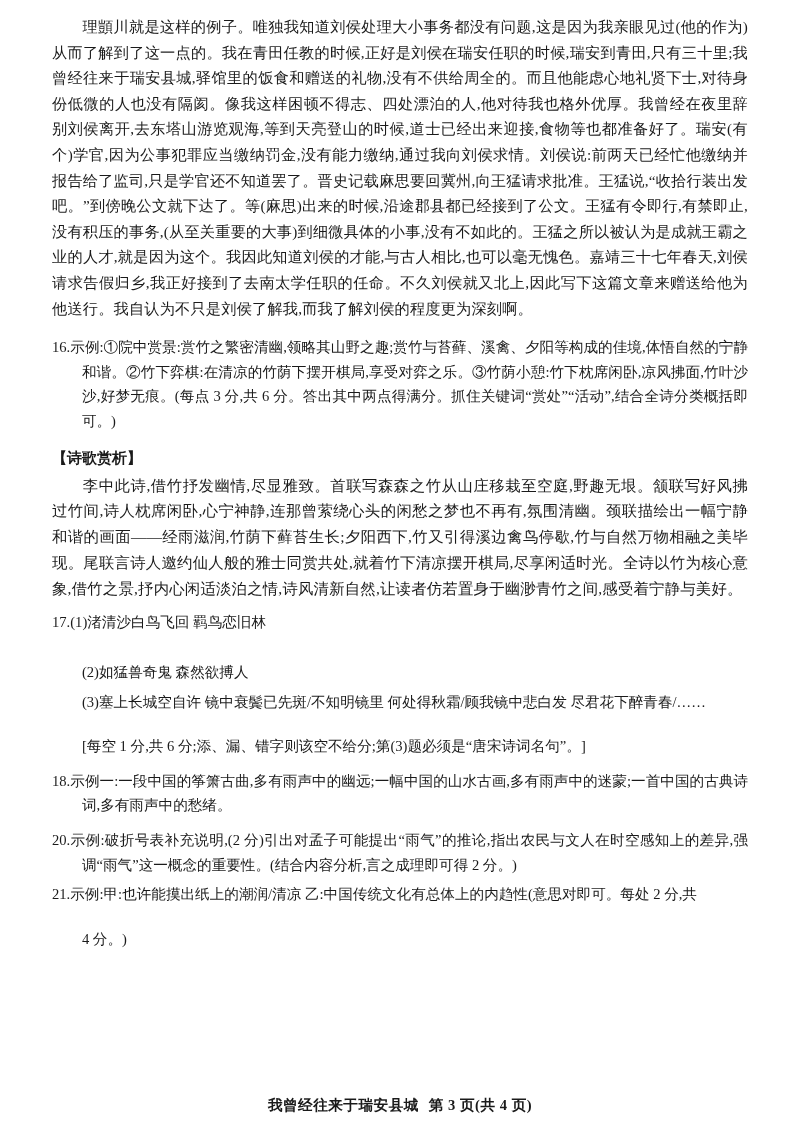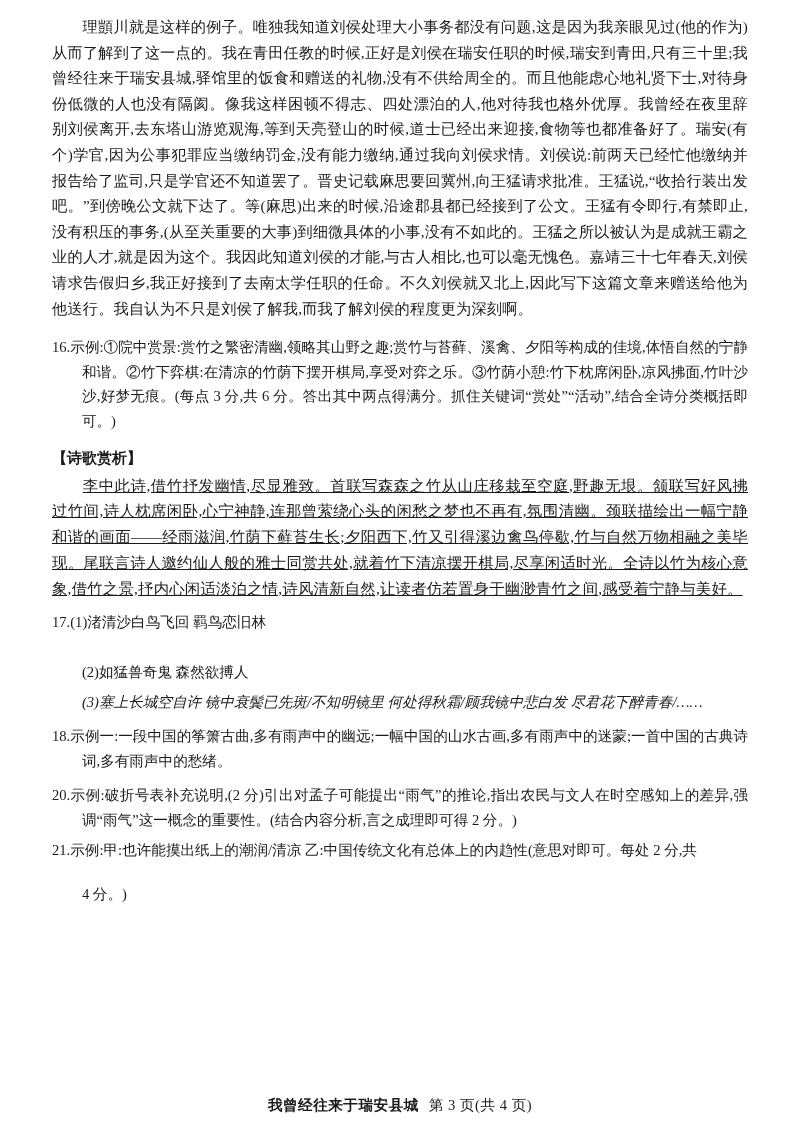--- a/index.html
+++ b/index.html
@@ -29,35 +29,33 @@
     text-justify: inter-ideograph;
     margin: 0 0 0 0;
     letter-spacing: 0.2px;
   }
   .indent2 {
     text-indent: 2em;
   }
   .classic {
     font-size: 15.4px;
     line-height: 25.8px;
-    text-decoration: underline;
   }
   .numbered {
     font-size: 14.6px;
     line-height: 24.6px;
     text-align: justify;
     text-justify: inter-ideograph;
     margin: 0;
     padding-left: 2.05em;
     text-indent: -2.05em;
   }
   .numbered.sub {
     padding-left: 3.1em;
     text-indent: -1.05em;
-    font-style: italic;
   }
   .nohang {
     padding-left: 2.05em;
     text-indent: 0;
     margin-top: 20px;
   }
   .section-title {
     font-size: 15px;
     font-weight: bold;
     margin: 13px 0 4px 0;
@@ -70,21 +68,21 @@
     position: absolute;
     left: 0;
     right: 0;
     bottom: 17px;
     text-align: center;
     font-size: 14.6px;
     font-weight: bold;
     letter-spacing: 0.5px;
   }
   .footer .pg {
-    font-weight: normal;
+    font-weight: bold;
     margin-left: 10px;
   }
 </style>
 </head>
 <body>
 
 <div class="page">
 
   <p class="para indent2">理顗川就是这样的例子。唯独我知道刘侯处理大小事务都没有问题,这是因为我亲眼见过(他的作为)从而了解到了这一点的。我在青田任教的时候,正好是刘侯在瑞安任职的时候,瑞安到青田,只有三十里;我曾经往来于瑞安县城,驿馆里的饭食和赠送的礼物,没有不供给周全的。而且他能虑心地礼贤下士,对待身份低微的人也没有隔阂。像我这样困顿不得志、四处漂泊的人,他对待我也格外优厚。我曾经在夜里辞别刘侯离开,去东塔山游览观海,等到天亮登山的时候,道士已经出来迎接,食物等也都准备好了。瑞安(有个)学官,因为公事犯罪应当缴纳罚金,没有能力缴纳,通过我向刘侯求情。刘侯说:前两天已经忙他缴纳并报告给了监司,只是学官还不知道罢了。晋史记载麻思要回冀州,向王猛请求批准。王猛说,“收拾行装出发吧。”到傍晚公文就下达了。等(麻思)出来的时候,沿途郡县都已经接到了公文。王猛有令即行,有禁即止,没有积压的事务,(从至关重要的大事)到细微具体的小事,没有不如此的。王猛之所以被认为是成就王霸之业的人才,就是因为这个。我因此知道刘侯的才能,与古人相比,也可以毫无愧色。嘉靖三十七年春天,刘侯请求告假归乡,我正好接到了去南太学任职的任命。不久刘侯就又北上,因此写下这篇文章来赠送给他为他送行。我自认为不只是刘侯了解我,而我了解刘侯的程度更为深刻啊。</p>
 
@@ -97,20 +95,21 @@
 
   <p class="para classic indent2">李中此诗,借竹抒发幽情,尽显雅致。首联写森森之竹从山庄移栽至空庭,野趣无垠。颔联写好风拂过竹间,诗人枕席闲卧,心宁神静,连那曾萦绕心头的闲愁之梦也不再有,氛围清幽。颈联描绘出一幅宁静和谐的画面——经雨滋润,竹荫下藓苔生长;夕阳西下,竹又引得溪边禽鸟停歇,竹与自然万物相融之美毕现。尾联言诗人邀约仙人般的雅士同赏共处,就着竹下清凉摆开棋局,尽享闲适时光。全诗以竹为核心意象,借竹之景,抒内心闲适淡泊之情,诗风清新自然,让读者仿若置身于幽渺青竹之间,感受着宁静与美好。</p>
 
   <div class="gap-md"></div>
 
   <p class="numbered">17.(1)渚清沙白鸟飞回    羁鸟恋旧林</p>
   <div class="gap-sm"></div>
   <p class="numbered nohang">(2)如猛兽奇鬼    森然欲搏人</p>
   <div class="gap-sm"></div>
   <p class="numbered sub">(3)塞上长城空自许    镜中衰鬓已先斑/不知明镜里    何处得秋霜/顾我镜中悲白发    尽君花下醉青春/……</p>
+  <p class="numbered nohang">[每空 1 分,共 6 分;添、漏、错字则该空不给分;第(3)题必须是“唐宋诗词名句”。]</p>
   <div class="gap-sm"></div>
   <div class="gap-sm"></div>
   <p class="numbered">18.示例一:一段中国的筝箫古曲,多有雨声中的幽远;一幅中国的山水古画,多有雨声中的迷蒙;一首中国的古典诗词,多有雨声中的愁绪。</p>
   <div class="gap-sm"></div>
   <div class="gap-sm"></div>
   <p class="numbered">20.示例:破折号表补充说明,(2 分)引出对孟子可能提出“雨气”的推论,指出农民与文人在时空感知上的差异,强调“雨气”这一概念的重要性。(结合内容分析,言之成理即可得 2 分。)</p>
   <div class="gap-sm"></div>
   <p class="numbered">21.示例:甲:也许能摸出纸上的潮润/清凉        乙:中国传统文化有总体上的内趋性(意思对即可。每处 2 分,共</p>
   <p class="numbered nohang">4 分。)</p>
 

